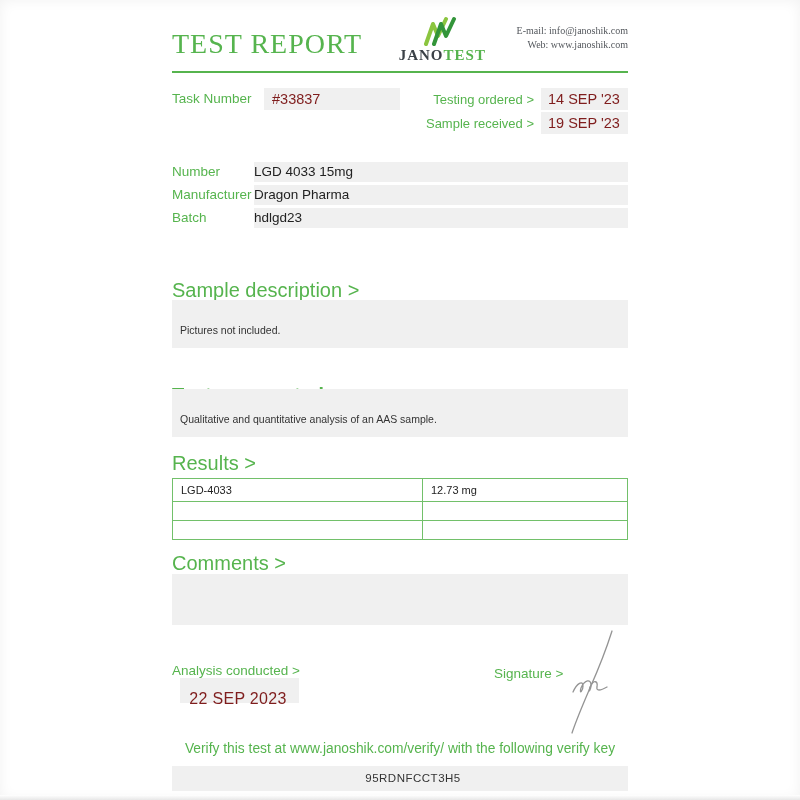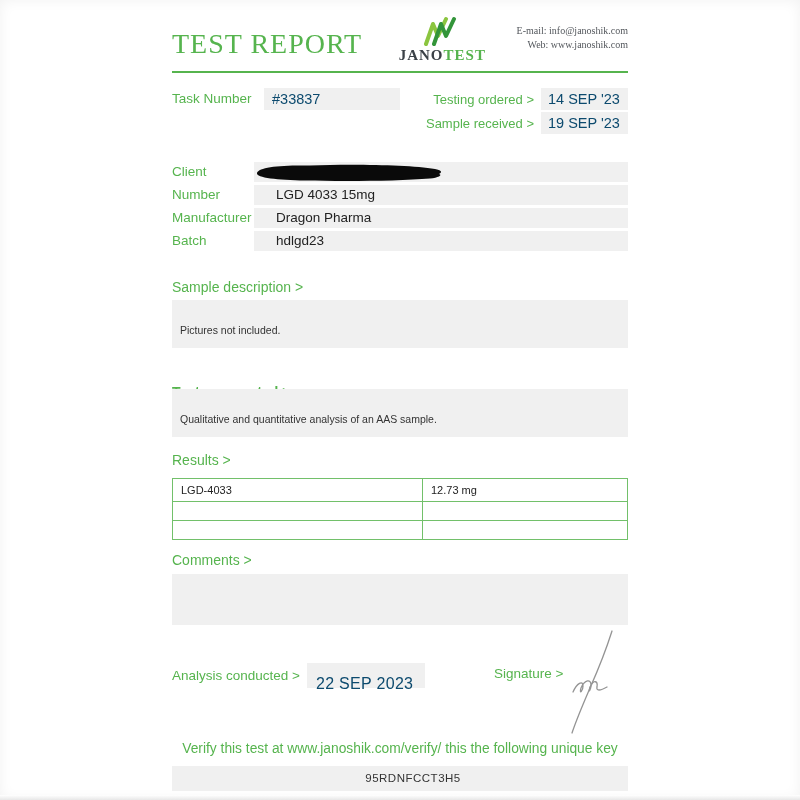--- a/index.html
+++ b/index.html
@@ -18,48 +18,48 @@
   .logo-icon { display:block; margin:0 auto 1px; }
   .wordmark { font-size:15px; font-weight:bold; letter-spacing:1px; color:#3b4147; }
   .wordmark .shik { color:var(--green); }
   .contact { text-align:right; font-size:10px; color:#53575c; line-height:14px; margin-top:8px; }
 
   .rule { position:absolute; top:71px; left:0; width:456px; height:2px; background:var(--green); }
 
   
   .meta-left { position:absolute; top:88px; left:0; height:22px; }
   .meta-left .lbl { color:var(--green); font-size:13.5px; line-height:22px; display:inline-block; width:90px; }
-  .field { background:#f0f0f0; color:#0c4a6e; }
+  .field { background:#f0f0f0; color:#7f1d1d; }
   .task-field { position:absolute; left:92px; top:0; width:136px; height:22px; line-height:22px; padding-left:8px; font-size:14.5px; }
   .meta-right { position:absolute; top:88px; right:0; }
   .meta-right .mrow { display:flex; align-items:center; height:22px; margin-bottom:2px; justify-content:flex-end; }
   .meta-right .lbl { color:var(--green); font-size:13px; margin-right:7px; }
   .date-field { width:87px; height:22px; line-height:22px; padding-left:7px; font-size:14.5px; }
 
   
   .info { position:absolute; top:162px; left:0; width:456px; }
   .irow { display:flex; height:20px; margin-bottom:3px; }
   .irow .lbl { width:82px; color:var(--green); font-size:13.5px; line-height:20px; flex:none; }
-  .irow .val { flex:1; background:#f0f0f0; line-height:20px; padding-left:22px; font-size:13.5px; color:#222; position:relative; }
+  .irow .val { flex:1; background:#f0f0f0; line-height:20px; padding-left:0; font-size:13.5px; color:#222; position:relative; }
   .redact { position:absolute; left:-4px; top:1px; }
 
   
-  .sec-label { position:absolute; left:0; color:var(--green); font-size:14px; }
+  .sec-label { position:absolute; left:0; color:var(--green); font-size:20px; }
   .sec-box { position:absolute; left:0; width:456px; background:#f0f0f0; font-size:10.5px; color:#333; padding:24px 8px; }
 
   
   .results-table { position:absolute; top:478px; left:0; width:456px; border-collapse:collapse; }
   .results-table td { border:1px solid #72c06a; font-size:11px; color:#222; padding:0 0 0 8px; }
   .results-table tr:nth-child(1) td { height:23px; }
   .results-table tr:nth-child(2) td,
   .results-table tr:nth-child(3) td { height:19px; }
   .results-table td:first-child { width:250px; }
 
   
-  .analysis-row { position:absolute; top:663px; left:0; display:flex; align-items:center; }
+  .analysis-row { position:absolute; top:663px; left:0; display:flex; align-items:center;flex-direction:column; }
   .analysis-row .lbl { color:var(--green); font-size:13.5px; margin-right:7px; }
   .analysis-field { height:25px; line-height:25px; padding:8px 12px 0 9px; font-size:16px; letter-spacing:0.3px; }
   .sig-label { position:absolute; top:666px; left:322px; color:var(--green); font-size:13.5px; }
   .signature { position:absolute; top:628px; left:388px; }
 
   .verify { position:absolute; top:741px; left:0; width:456px; text-align:center; color:var(--green); font-size:13.8px; white-space:nowrap; }
   .key-box { position:absolute; top:766px; left:0; width:456px; height:25px; line-height:25px; text-align:center; font-size:11.5px; letter-spacing:0.5px; color:#333;padding-left:26px; }
 
   .page-bottom-edge { position:absolute; bottom:0; left:0; width:800px; height:5px; background:linear-gradient(#ffffff,#e7e7e7); }
   :root { --green:#56b44e; }
@@ -96,28 +96,20 @@
         <span class="lbl">Testing ordered &gt;</span>
         <span class="field date-field">14 SEP '23</span>
       </div>
       <div class="mrow">
         <span class="lbl">Sample received &gt;</span>
         <span class="field date-field">19 SEP '23</span>
       </div>
     </div>
 
     <div class="info">
-      <div class="irow">
-        <span class="lbl">Client</span>
-        <span class="val">
-          <svg class="redact" width="195" height="19" viewBox="0 0 195 19">
-            <path d="M7,10 C9,4 30,2 60,2.5 C105,1 160,2 185,6 C191,7 193,9 189,11 C193,12 188,15 180,15.5 C150,18 95,18.5 55,17.5 C28,17 6,15 7,10 Z" fill="#0a0a0a"></path>
-          </svg>
-        </span>
-      </div>
       <div class="irow">
         <span class="lbl">Number</span>
         <span class="val">LGD 4033 15mg</span>
       </div>
       <div class="irow">
         <span class="lbl">Manufacturer</span>
         <span class="val">Dragon Pharma</span>
       </div>
       <div class="irow">
         <span class="lbl">Batch</span>
@@ -157,18 +149,18 @@
       <span class="field analysis-field">22 SEP 2023</span>
     </div>
     <div class="sig-label">Signature &gt;</div>
     <svg class="signature" width="64" height="108" viewBox="0 0 64 108">
       <g fill="none" stroke="#949494" stroke-width="1.3" stroke-linecap="round">
         <path d="M52,3 C46,22 38,42 30,60 C24,74 17,90 12,105"></path>
         <path d="M13,64 C17,55 23,52 23,58 C23,63 19,67 21,60 C25,51 31,51 31,57 C31,62 28,66 30,59 C34,51 38,53 37,59 C36,63 40,63 47,59"></path>
       </g>
     </svg>
 
-    <div class="verify">Verify this test at www.janoshik.com/verify/ this the following unique key</div>
+    <div class="verify">Verify this test at www.janoshik.com/verify/ with the following verify key</div>
     <div class="field key-box">95RDNFCCT3H5</div>
   </div>
 
   <div class="page-bottom-edge"></div>
 </div>
 
 </body></html>

